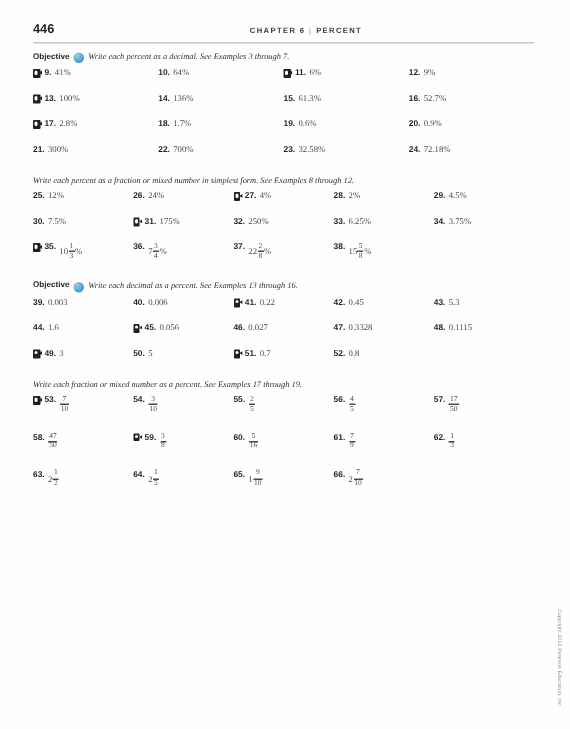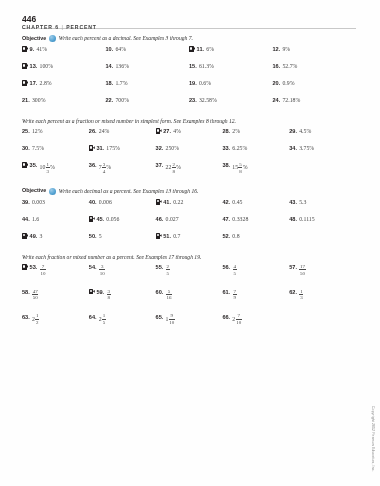--- a/index.html
+++ b/index.html
@@ -28,21 +28,20 @@
     top: 14px;
     width: 334px;
   }
 
   
   .runhead {
     display: flex;
     align-items: baseline;
     height: 12px;
     margin-bottom: 0;
-    flex-direction: column;
   }
   .folio {
     font-family: "Liberation Sans", sans-serif;
     font-weight: bold;
     font-size: 8.5px;
     color: #231f20;
     width: 90px;
   }
   .runhead-title {
     flex: 1;

